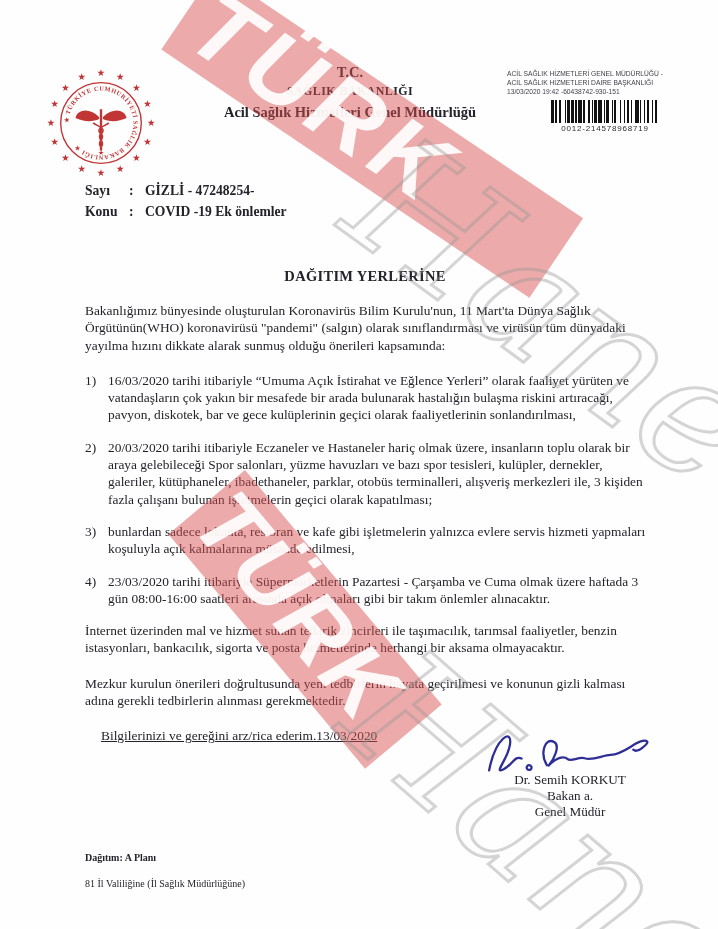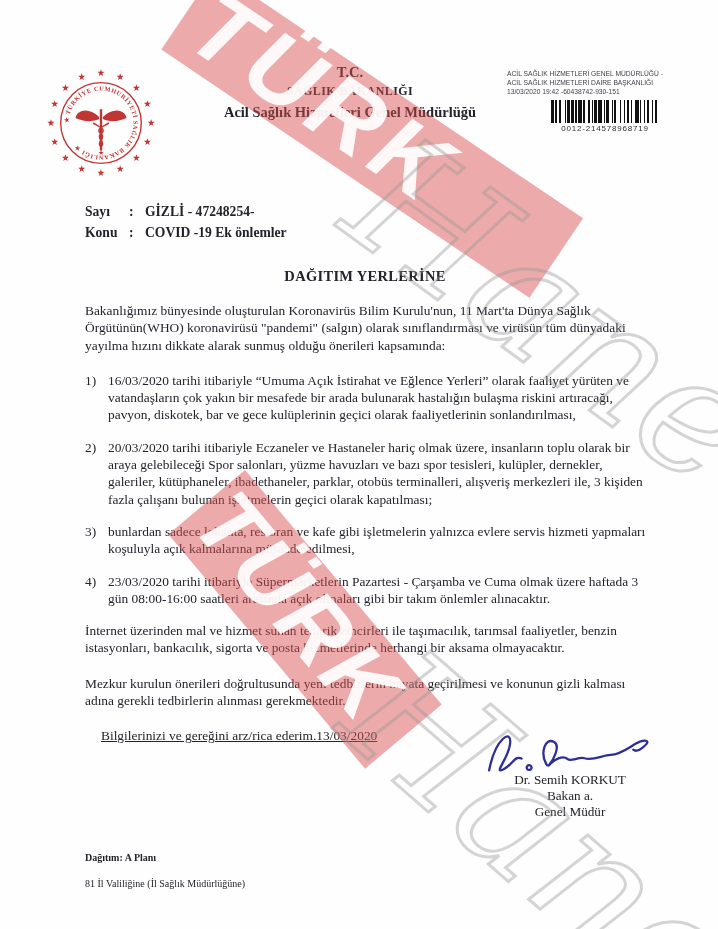--- a/index.html
+++ b/index.html
@@ -16,21 +16,21 @@
   .hdr .ministry{font-size:12px;letter-spacing:.4px;margin-bottom:5px;}
   .hdr .dir{font-size:14.5px;}
   .stamp{position:absolute;left:507px;top:69px;width:208px;
     font-family:"Liberation Sans","DejaVu Sans",sans-serif;
     font-size:6.7px;line-height:1.35;color:#3d3d47;}
   .barcode{position:absolute;left:532px;top:100px;width:146px;text-align:center;}
   .bars{height:23px;display:flex;justify-content:center;align-items:stretch;}
   .bars span{display:block;height:100%;}
   .barcode .num{font-family:"Liberation Sans",sans-serif;font-size:8px;color:#2c2c34;letter-spacing:.8px;margin-top:1px;}
   
-  .meta{position:absolute;left:85px;top:201px;font-weight:bold;font-size:13.6px;line-height:21px;}
+  .meta{position:absolute;left:85px;top:180px;font-weight:bold;font-size:13.6px;line-height:21px;}
   .meta-row{display:flex;}
   .meta-label{width:44px;}
   .meta-sep{width:16px;}
   
   .doc-title{position:absolute;left:85px;top:268px;width:560px;text-align:center;
     font-weight:bold;font-size:14.5px;letter-spacing:.3px;}
   .body{position:absolute;left:85px;top:302px;width:562px;font-size:13.4px;line-height:17.3px;text-align:left;}
   .body p{margin:0 0 18px 0;}
   .list-item{display:flex;margin:0 0 15px 0;}
   .list-item .num{width:23px;flex:none;}

